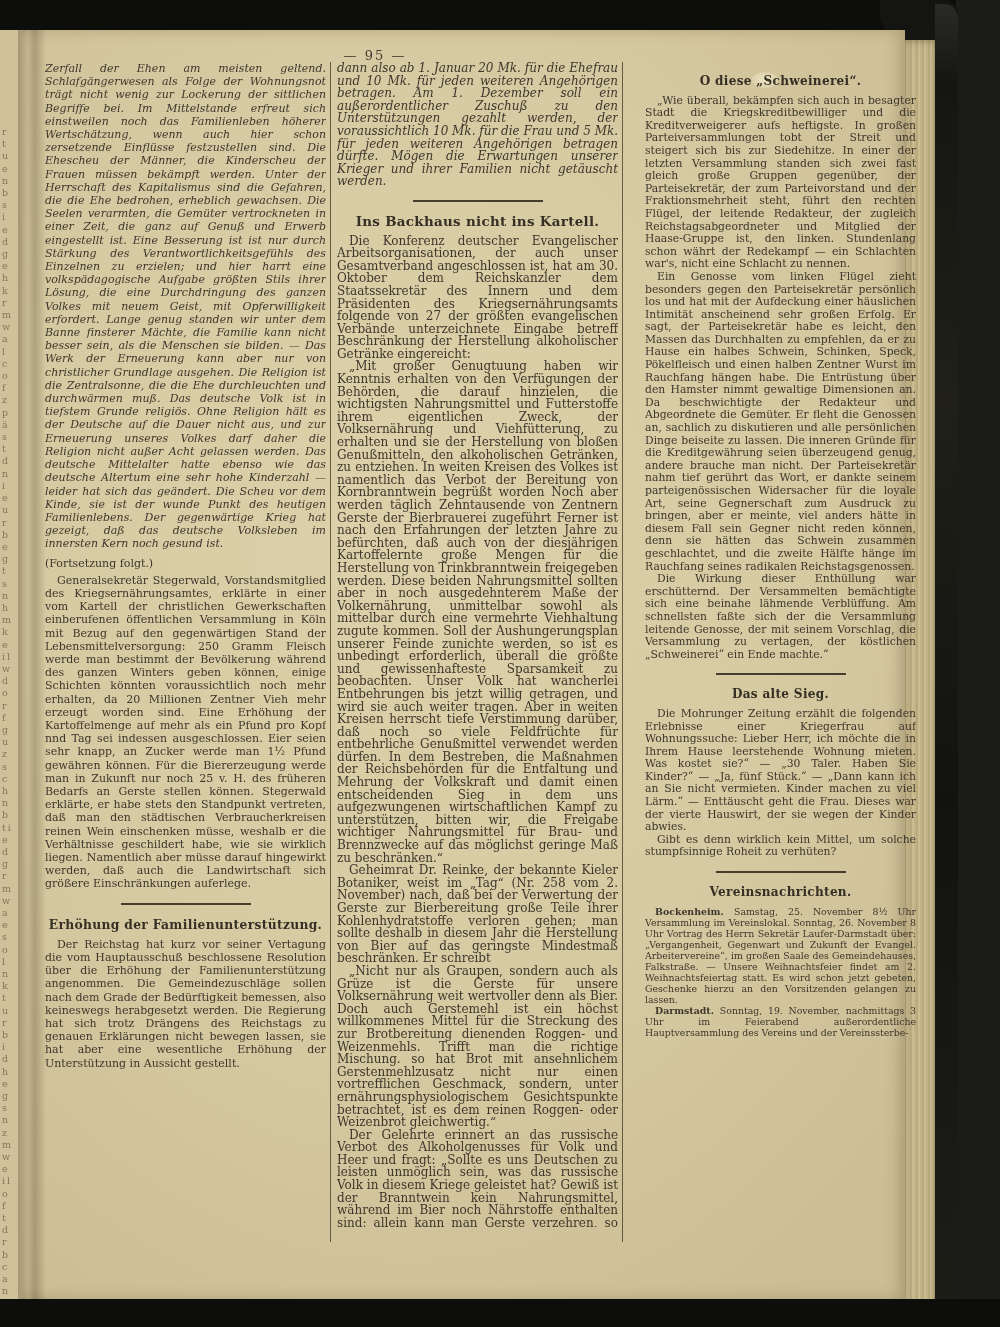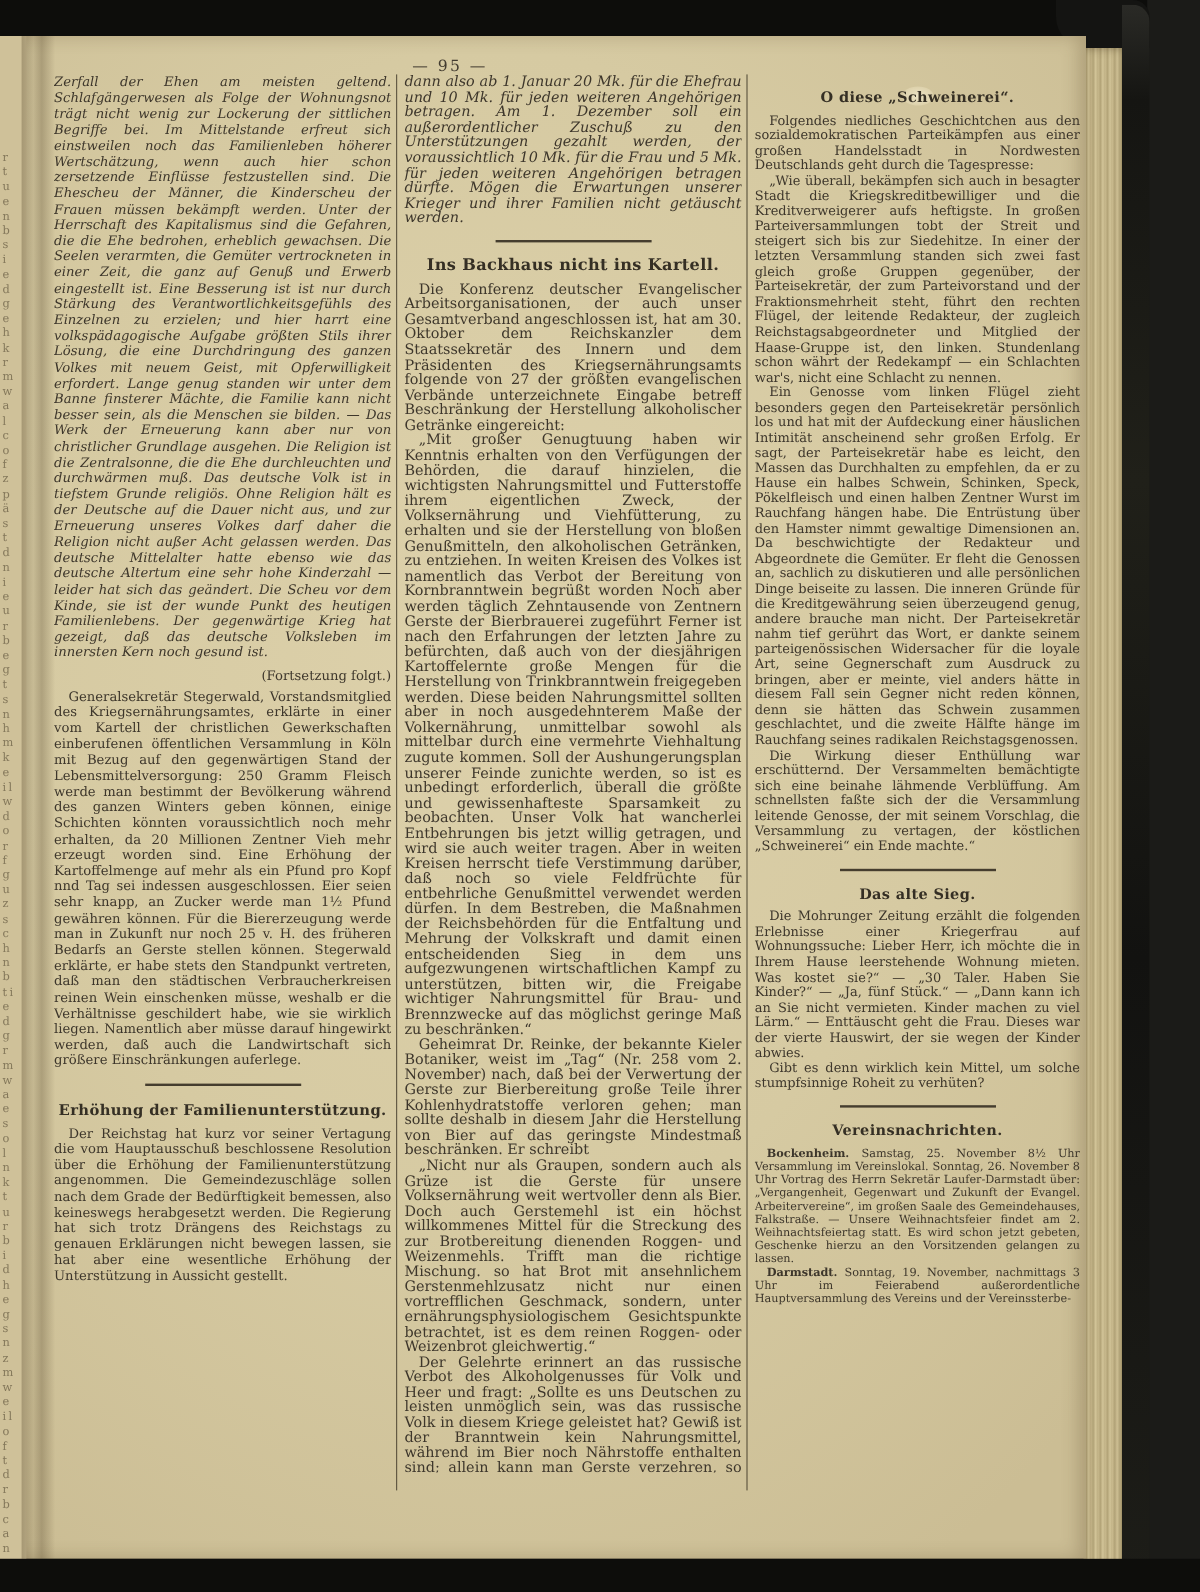--- a/index.html
+++ b/index.html
@@ -35,27 +35,27 @@
 
   
   .page-number{position:absolute;left:300px;top:18px;width:150px;text-align:center;
     color:#433c30;font-size:13px;letter-spacing:2px;}
 
   
   .col{position:absolute;top:32px;height:1165px;overflow:hidden;color:#3d362b;
     text-align:justify;}
   .col1{left:45px;width:281px;font-size:11px;line-height:13.2px;}
   .col2{left:337px;width:281px;font-size:12px;line-height:12.6px;}
-  .col3{left:629px;width:271px;font-size:10.8px;line-height:12.6px;}
+  .col3{left:645px;width:271px;font-size:10.8px;line-height:12.6px;}
   .col-rule{position:absolute;top:32px;width:1px;height:1180px;background:rgba(62,53,38,.75);}
   .rule1{left:330px;} .rule2{left:622px;}
 
   .para{margin:0;text-indent:12px;}
   .para.noindent{text-indent:0;font-style:italic;}
-  .center{margin:6px 0 4px 0;text-align:right;text-indent:0;}
+  .center{margin:6px 0 4px 0;text-align:left;text-indent:0;}
   .head{margin:13px 0 7px 0;text-align:center;font-size:1.12em;font-weight:bold;
     color:#352f24;letter-spacing:.3px;}
   .sep{width:130px;border-top:2px solid #453d2e;margin:12px auto 10px auto;height:0;}
   .news{font-size:9.4px;line-height:11px;text-indent:10px;}
   .news .lead{font-weight:bold;}
 </style>
 </head>
 <body>
 
 <div class="top-band"></div>
@@ -90,21 +90,20 @@
       <div class="sep"></div>
       <h2 class="head">Ins Backhaus nicht ins Kartell.</h2>
       <p class="para">Die Konferenz deutscher Evangelischer Arbeitsorganisationen, der auch unser Gesamtverband angeschlossen ist, hat am 30. Oktober dem Reichskanzler dem Staatssekretär des Innern und dem Präsidenten des Kriegsernährungsamts folgende von 27 der größten evangelischen Verbände unterzeichnete Eingabe betreff Beschränkung der Herstellung alkoholischer Getränke eingereicht:</p>
       <p class="para">„Mit großer Genugtuung haben wir Kenntnis erhalten von den Verfügungen der Behörden, die darauf hinzielen, die wichtigsten Nahrungsmittel und Futterstoffe ihrem eigentlichen Zweck, der Volksernährung und Viehfütterung, zu erhalten und sie der Herstellung von bloßen Genußmitteln, den alkoholischen Getränken, zu entziehen. In weiten Kreisen des Volkes ist namentlich das Verbot der Bereitung von Kornbranntwein begrüßt worden  Noch aber werden täglich Zehntausende von Zentnern Gerste der Bierbrauerei zugeführt  Ferner ist nach den Erfahrungen der letzten Jahre zu befürchten, daß auch von der diesjährigen Kartoffelernte große Mengen für die Herstellung von Trinkbranntwein freigegeben werden. Diese beiden Nahrungsmittel sollten aber in noch ausgedehnterem Maße der Volkernährung, unmittelbar sowohl als mittelbar durch eine vermehrte Viehhaltung zugute kommen. Soll der Aushungerungsplan unserer Feinde zunichte werden, so ist es unbedingt erforderlich, überall die größte und gewissenhafteste Sparsamkeit zu beobachten. Unser Volk hat wancherlei Entbehrungen bis jetzt willig getragen, und wird sie auch weiter tragen. Aber in weiten Kreisen herrscht tiefe Verstimmung darüber, daß noch so viele Feldfrüchte für entbehrliche Genußmittel verwendet werden dürfen. In dem Bestreben, die Maßnahmen der Reichsbehörden für die Entfaltung und Mehrung der Volkskraft und damit einen entscheidenden Sieg in dem uns aufgezwungenen wirtschaftlichen Kampf zu unterstützen, bitten wir, die Freigabe wichtiger Nahrungsmittel für Brau- und Brennzwecke auf das möglichst geringe Maß zu beschränken.“</p>
       <p class="para">Geheimrat Dr. Reinke, der bekannte Kieler Botaniker, weist im „Tag“ (Nr. 258 vom 2. November) nach, daß bei der Verwertung der Gerste zur Bierbereitung große Teile ihrer Kohlenhydratstoffe verloren gehen; man sollte deshalb in diesem Jahr die Herstellung von Bier auf das geringste Mindestmaß beschränken. Er schreibt</p>
       <p class="para">„Nicht nur als Graupen, sondern auch als Grüze ist die Gerste für unsere Volksernährung weit wertvoller denn als Bier. Doch auch Gerstemehl ist ein höchst willkommenes Mittel für die Streckung des zur Brotbereitung dienenden Roggen- und Weizenmehls. Trifft man die richtige Mischung. so hat Brot mit ansehnlichem Gerstenmehlzusatz nicht nur einen vortrefflichen Geschmack, sondern, unter ernährungsphysiologischem Gesichtspunkte betrachtet, ist es dem reinen Roggen- oder Weizenbrot gleichwertig.“</p>
       <p class="para">Der Gelehrte erinnert an das russische Verbot des Alkoholgenusses für Volk und Heer und fragt: „Sollte es uns Deutschen zu leisten unmöglich sein, was das russische Volk in diesem Kriege geleistet hat? Gewiß ist der Branntwein kein Nahrungsmittel, während im Bier noch Nährstoffe enthalten sind; allein kann man Gerste verzehren, so gelangt viel mehr Nahrung dadurch in den menschlichen Körper, als wenn dieser das aus der gleichen Gerstenmenge gebraute Bier trinkt.“</p>
     </div>
   <div class="col col3">
       <h2 class="head">O diese „Schweinerei“.</h2>
-      <p class="para">Folgendes niedliches Geschichtchen aus den sozialdemokratischen Parteikämpfen aus einer großen Handelsstadt in Nordwesten Deutschlands geht durch die Tagespresse:</p>
       <p class="para">„Wie überall, bekämpfen sich auch in besagter Stadt die Kriegskreditbewilliger und die Kreditverweigerer aufs heftigste. In großen Parteiversammlungen tobt der Streit und steigert sich bis zur Siedehitze. In einer der letzten Versammlung standen sich zwei fast gleich große Gruppen gegenüber, der Parteisekretär, der zum Parteivorstand und der Fraktionsmehrheit steht, führt den rechten Flügel, der leitende Redakteur, der zugleich Reichstagsabgeordneter und Mitglied der Haase-Gruppe ist, den linken. Stundenlang schon währt der Redekampf — ein Schlachten war's, nicht eine Schlacht zu nennen.</p>
       <p class="para">Ein Genosse vom linken Flügel zieht besonders gegen den Parteisekretär persönlich los und hat mit der Aufdeckung einer häuslichen Intimität anscheinend sehr großen Erfolg. Er sagt, der Parteisekretär habe es leicht, den Massen das Durchhalten zu empfehlen, da er zu Hause ein halbes Schwein, Schinken, Speck, Pökelfleisch und einen halben Zentner Wurst im Rauchfang hängen habe. Die Entrüstung über den Hamster nimmt gewaltige Dimensionen an. Da beschwichtigte der Redakteur und Abgeordnete die Gemüter. Er fleht die Genossen an, sachlich zu diskutieren und alle persönlichen Dinge beiseite zu lassen. Die inneren Gründe für die Kreditgewährung seien überzeugend genug, andere brauche man nicht. Der Parteisekretär nahm tief gerührt das Wort, er dankte seinem parteigenössischen Widersacher für die loyale Art, seine Gegnerschaft zum Ausdruck zu bringen, aber er meinte, viel anders hätte in diesem Fall sein Gegner nicht reden können, denn sie hätten das Schwein zusammen geschlachtet, und die zweite Hälfte hänge im Rauchfang seines radikalen Reichstagsgenossen.</p>
       <p class="para">Die Wirkung dieser Enthüllung war erschütternd. Der Versammelten bemächtigte sich eine beinahe lähmende Verblüffung. Am schnellsten faßte sich der die Versammlung leitende Genosse, der mit seinem Vorschlag, die Versammlung zu vertagen, der köstlichen „Schweinerei“ ein Ende machte.“</p>
       <div class="sep"></div>
       <h2 class="head">Das alte Sieg.</h2>
       <p class="para">Die Mohrunger Zeitung erzählt die folgenden Erlebnisse einer Kriegerfrau auf Wohnungssuche: Lieber Herr, ich möchte die in Ihrem Hause leerstehende Wohnung mieten. Was kostet sie?“ — „30 Taler. Haben Sie Kinder?“ — „Ja, fünf Stück.“ — „Dann kann ich an Sie nicht vermieten. Kinder machen zu viel Lärm.“ — Enttäuscht geht die Frau. Dieses war der vierte Hauswirt, der sie wegen der Kinder abwies.</p>
       <p class="para">Gibt es denn wirklich kein Mittel, um solche stumpfsinnige Roheit zu verhüten?</p>
       <div class="sep"></div>
       <h2 class="head">Vereinsnachrichten.</h2>
       <p class="para news"><span class="lead">Bockenheim. </span>Samstag, 25. November 8½ Uhr Versammlung im Vereinslokal. Sonntag, 26. November 8 Uhr Vortrag des Herrn Sekretär Laufer-Darmstadt über: „Vergangenheit, Gegenwart und Zukunft der Evangel. Arbeitervereine“, im großen Saale des Gemeindehauses, Falkstraße. — Unsere Weihnachtsfeier findet am 2. Weihnachtsfeiertag statt. Es wird schon jetzt gebeten, Geschenke hierzu an den Vorsitzenden gelangen zu lassen.</p>

